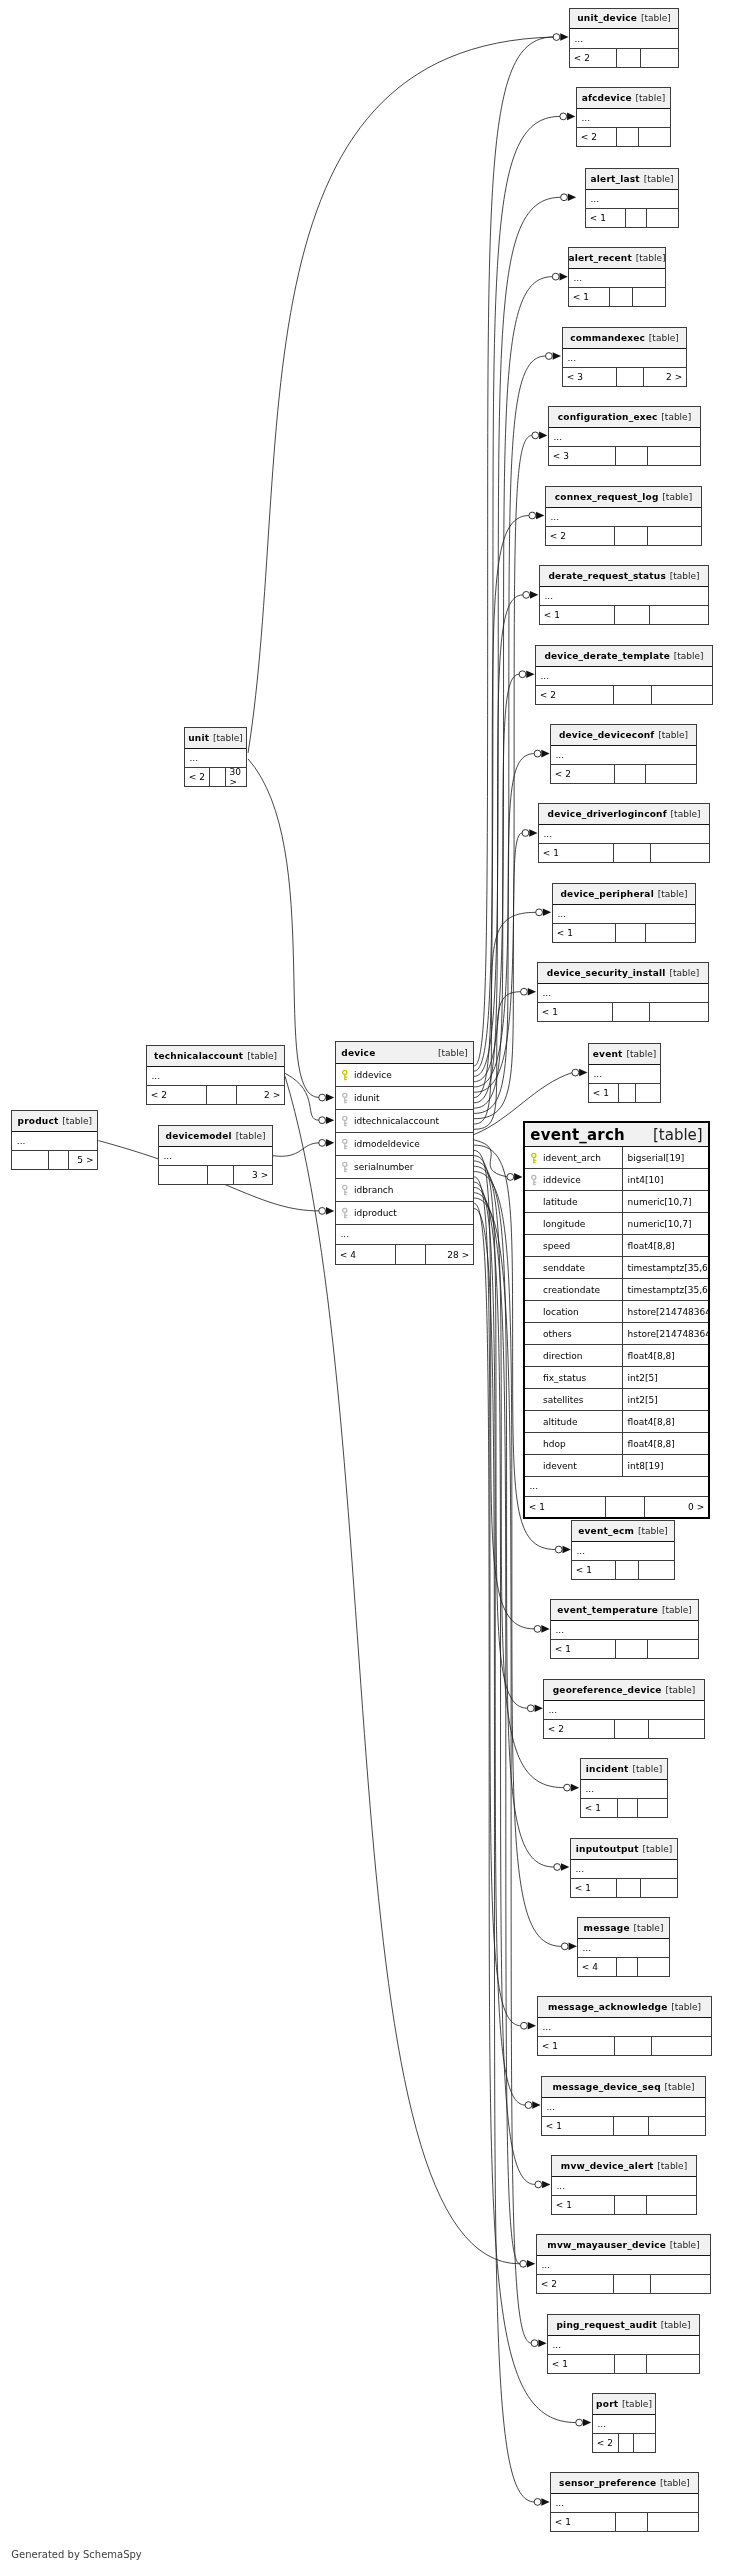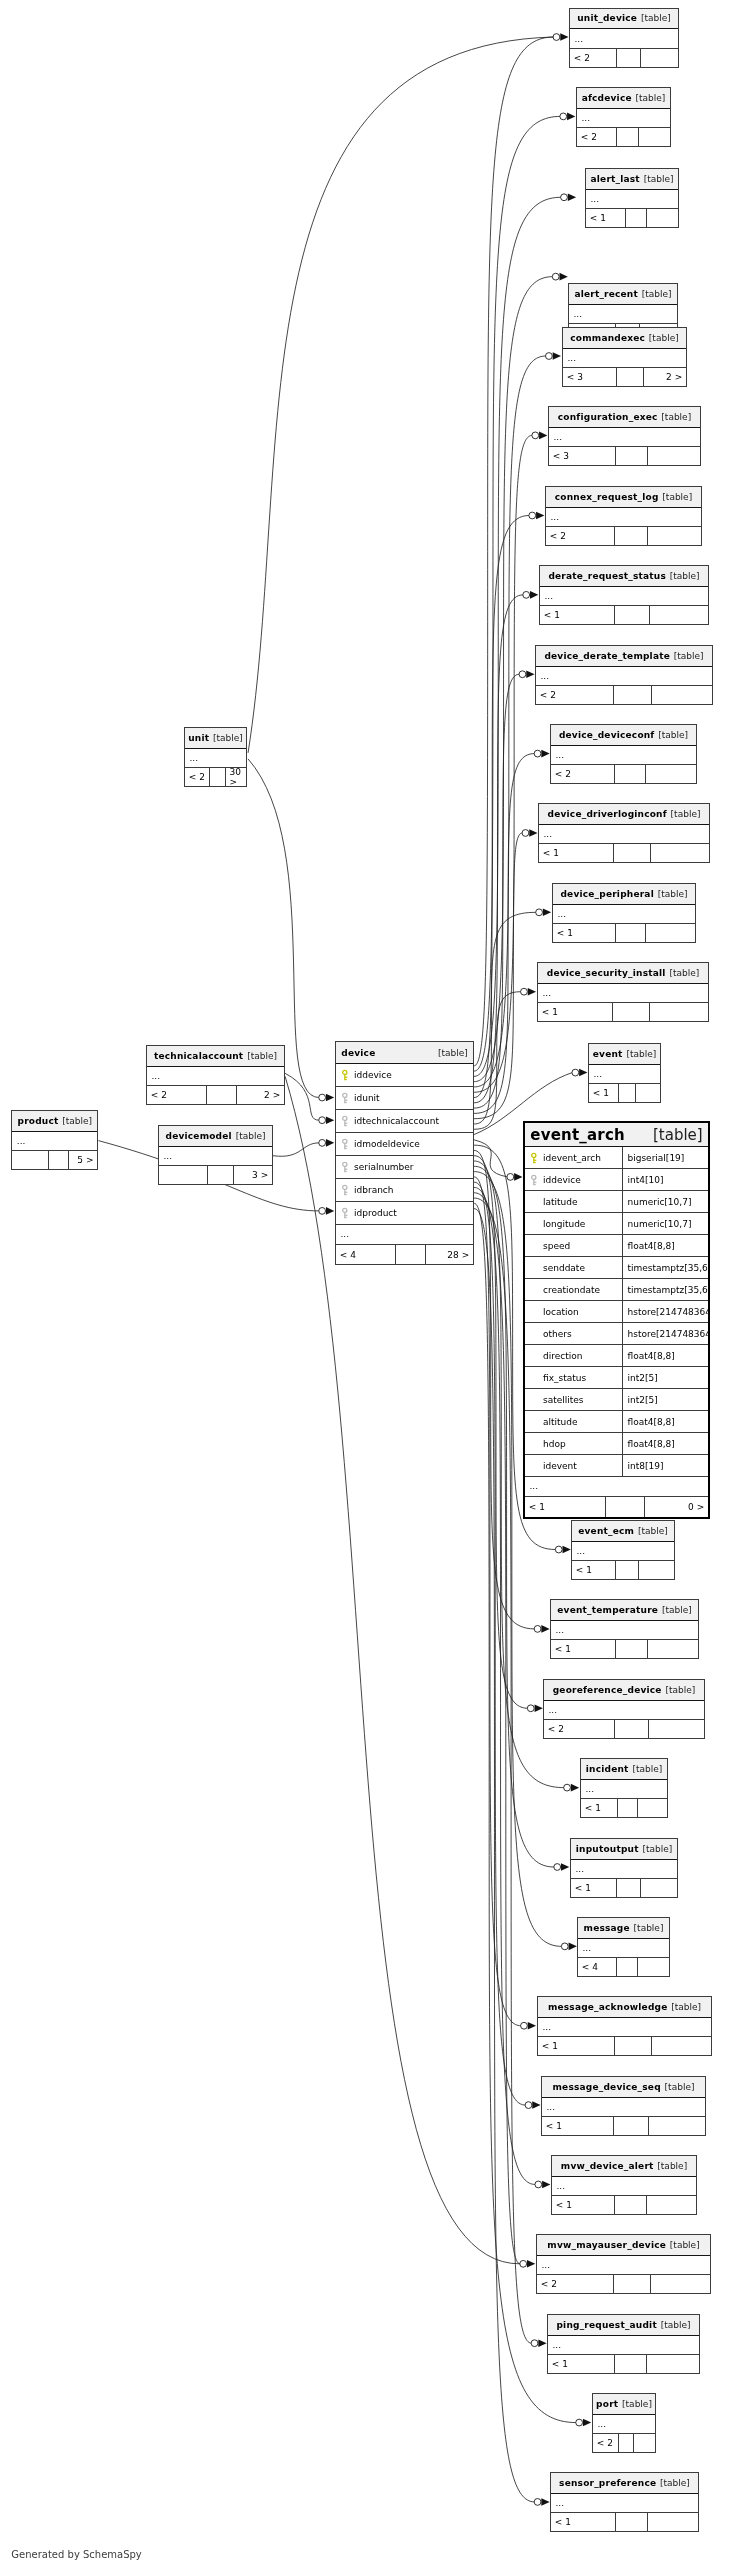--- a/index.html
+++ b/index.html
@@ -186,21 +186,21 @@
       </div>
       <div class="tbl-row more">
         <span>...</span>
       </div>
       <div class="tbl-foot">
         <span class="fc l">&lt; 1</span>
         <span class="fc m"></span>
         <span class="fc r"></span>
       </div>
     </div>
-    <div class="tbl" style="left: 568px; top: 247px; width: 110px; margin-top: 36px;">
+    <div class="tbl" style="left: 568px; top: 247px; width: 98px;">
       <div class="tbl-head">
         <span class="tbl-name">alert_recent</span>
         <span class="tbl-tag">[table]</span>
       </div>
       <div class="tbl-row more">
         <span>...</span>
       </div>
       <div class="tbl-foot">
         <span class="fc l">&lt; 1</span>
         <span class="fc m"></span>

